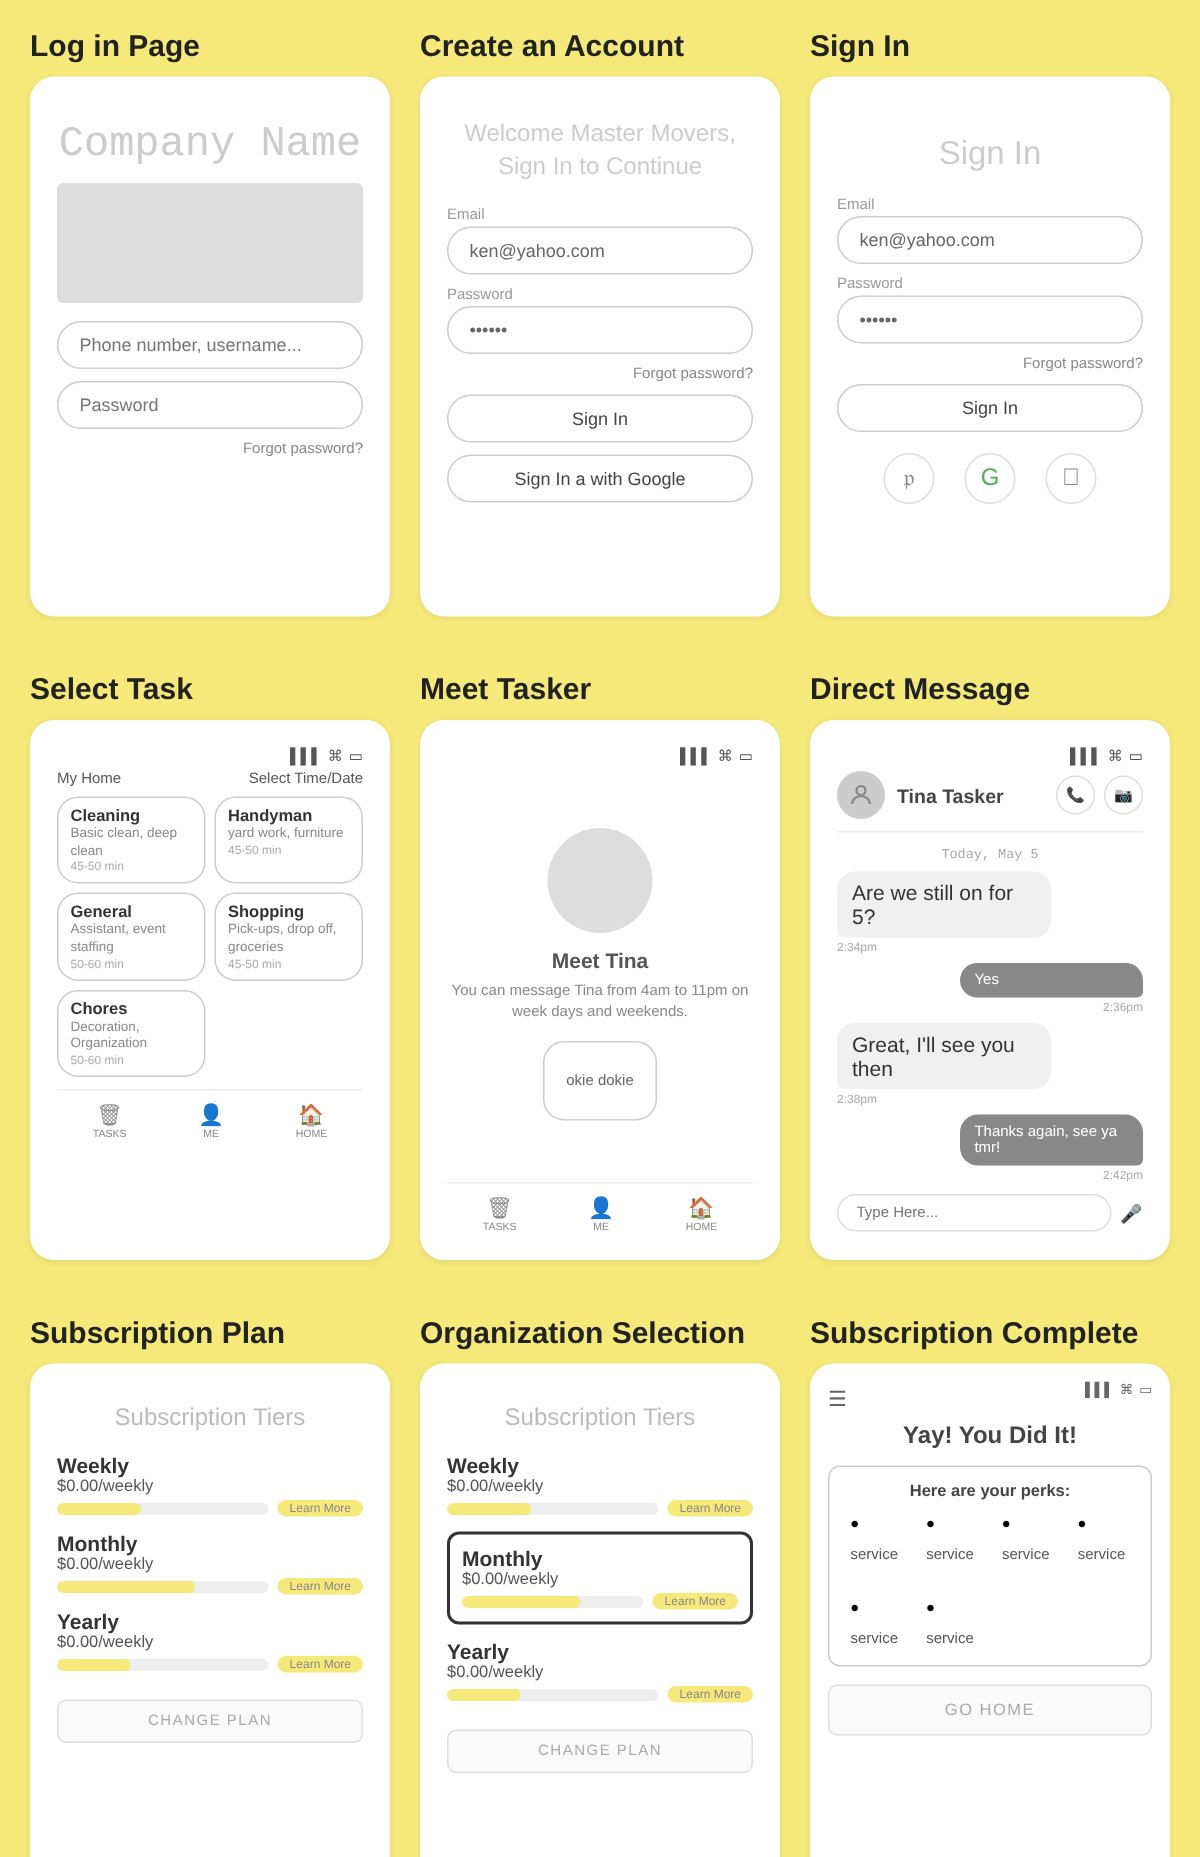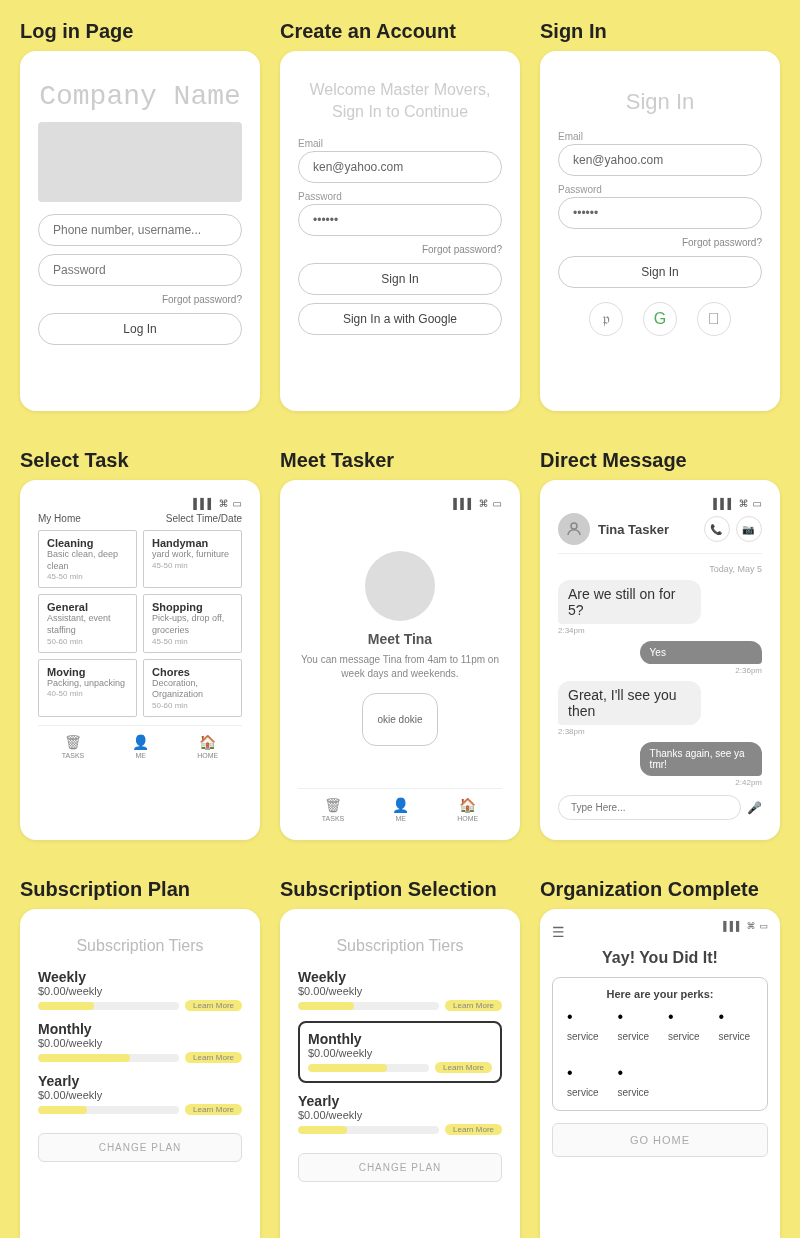--- a/index.html
+++ b/index.html
@@ -133,21 +133,21 @@
       margin-bottom: 6px;
     }
     .task-grid {
       display: grid;
       grid-template-columns: 1fr 1fr;
       gap: 6px;
       margin-bottom: 8px;
     }
     .task-cell {
       border: 1px solid #ccc;
-      border-radius: 2px;
+      border-radius: 14px;
       padding: 6px 8px;
     }
     .task-cell-title {
       font-size: 11px;
       font-weight: 600;
       color: #333;
     }
     .task-cell-sub {
       font-size: 9px;
       color: #888;
@@ -247,24 +247,25 @@
       height: 26px;
       border-radius: 50%;
       border: 1px solid #ddd;
       display: flex;
       align-items: center;
       justify-content: center;
       font-size: 10px;
       color: #888;
     }
     .date-divider {
-      text-align: right;
+      text-align: center;
       font-size: 9px;
       color: #aaa;
       margin: 6px 0;
+      font-family: Liberation Mono, monospace;
     }
     .msg-bubble-left {
       background: #f0f0f0;
       border-radius: 12px 12px 12px 4px;
       padding: 6px 10px;
       font-size: 14px;
       color: #333;
       max-width: 70%;
       margin-bottom: 2px;
     }
@@ -448,21 +449,20 @@
 <div class="grid">
 
   <div class="row-section">
     <div class="section-label">Log in Page</div>
     <div class="card">
       <div class="login-company">Company Name</div>
       <div class="login-image-placeholder"></div>
       <input class="input-pill" type="text" placeholder="Phone number, username..." style="">
       <input class="input-pill" type="password" placeholder="Password" style="">
       <span class="forgot-link">Forgot password?</span>
-      <button class="btn-outline">Log In</button>
     </div>
   </div>
 
   <div class="row-section">
     <div class="section-label">Create an Account</div>
     <div class="card">
       <div class="create-welcome">Welcome Master Movers, Sign In to Continue</div>
       <div class="field-label">Email</div>
       <input class="input-pill" type="email" value="ken@yahoo.com" style="">
       <div class="field-label">Password</div>
@@ -519,25 +519,20 @@
           <div class="task-cell-title">General</div>
           <div class="task-cell-sub">Assistant, event staffing</div>
           <div class="task-cell-time">50-60 min</div>
         </div>
         <div class="task-cell">
           <div class="task-cell-title">Shopping</div>
           <div class="task-cell-sub">Pick-ups, drop off, groceries</div>
           <div class="task-cell-time">45-50 min</div>
         </div>
         <div class="task-cell">
-          <div class="task-cell-title">Moving</div>
-          <div class="task-cell-sub">Packing, unpacking</div>
-          <div class="task-cell-time">40-50 min</div>
-        </div>
-        <div class="task-cell">
           <div class="task-cell-title">Chores</div>
           <div class="task-cell-sub">Decoration, Organization</div>
           <div class="task-cell-time">50-60 min</div>
         </div>
       </div>
       <div class="bottom-nav">
         <div class="nav-item">
           <span class="nav-icon">🗑</span>
           <span>TASKS</span>
         </div>
@@ -661,21 +656,21 @@
             <div class="sub-bar-fill" style="width:35%;"></div>
           </div>
           <div class="sub-badge">Learn More</div>
         </div>
       </div>
       <button class="change-plan-btn">CHANGE PLAN</button>
     </div>
   </div>
 
   <div class="row-section">
-    <div class="section-label">Subscription Selection</div>
+    <div class="section-label">Organization Selection</div>
     <div class="card">
       <div class="sub-title">Subscription Tiers</div>
       <div class="sub-tier">
         <div class="sub-tier-name">Weekly</div>
         <div class="sub-tier-price">$0.00/weekly</div>
         <div class="sub-bar-row">
           <div class="sub-bar-bg">
             <div class="sub-bar-fill" style="width:40%;"></div>
           </div>
           <div class="sub-badge">Learn More</div>
@@ -699,21 +694,21 @@
             <div class="sub-bar-fill" style="width:35%;"></div>
           </div>
           <div class="sub-badge">Learn More</div>
         </div>
       </div>
       <button class="change-plan-btn">CHANGE PLAN</button>
     </div>
   </div>
 
   <div class="row-section">
-    <div class="section-label">Organization Complete</div>
+    <div class="section-label">Subscription Complete</div>
     <div class="card sub-complete-card">
       <div style="display:flex; justify-content:space-between; align-items:center; margin-bottom:6px;">
         <div class="hamburger">☰</div>
         <div class="sub-complete-status">
           <span>▌▌▌</span>
           <span>⌘</span>
           <span>▭</span>
         </div>
       </div>
       <div class="yay-title">Yay! You Did It!</div>

